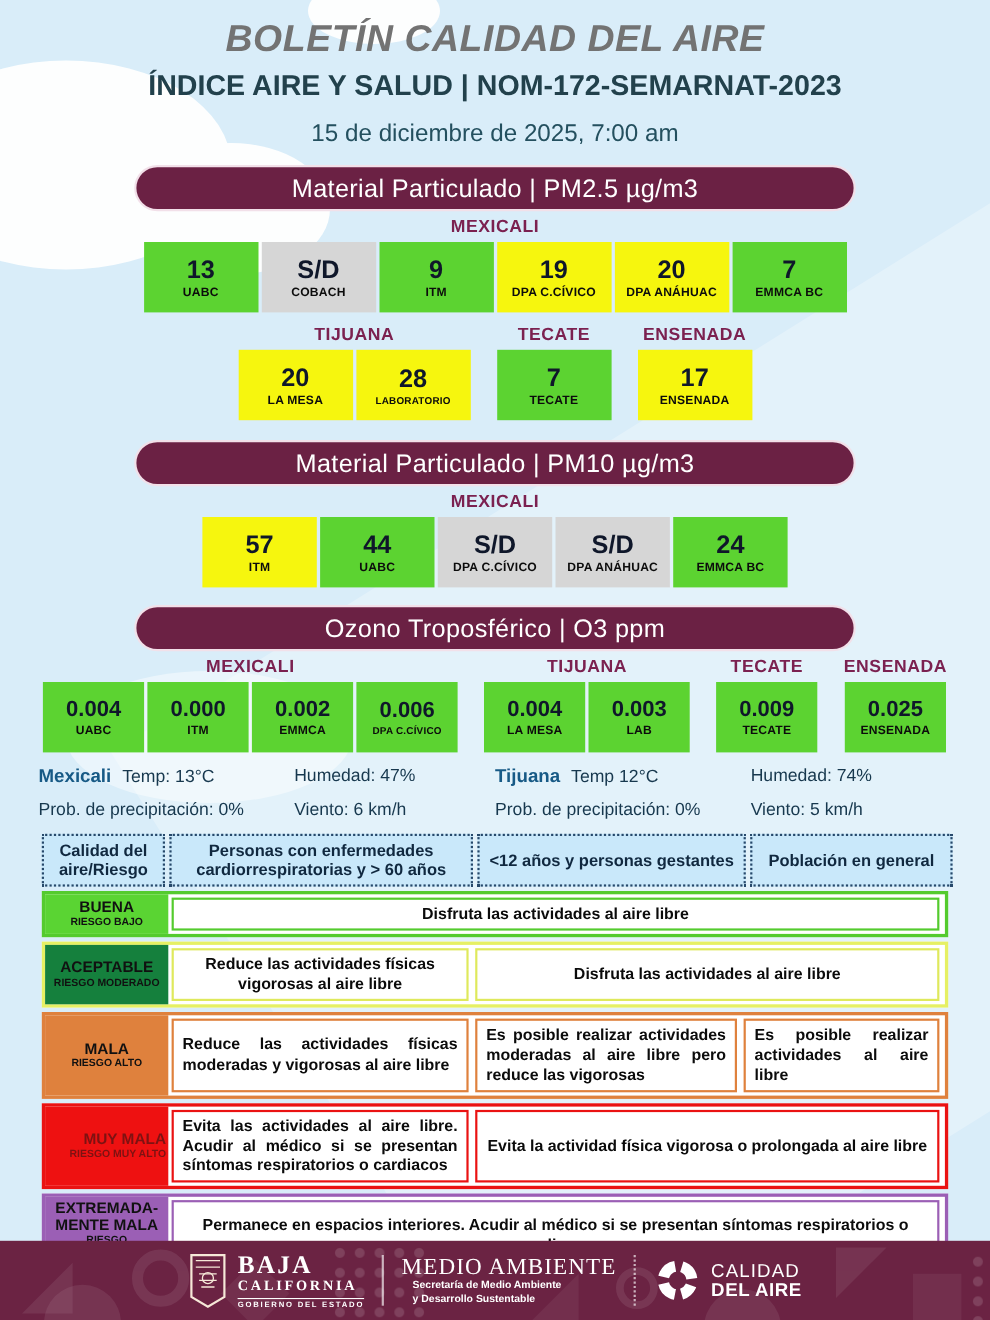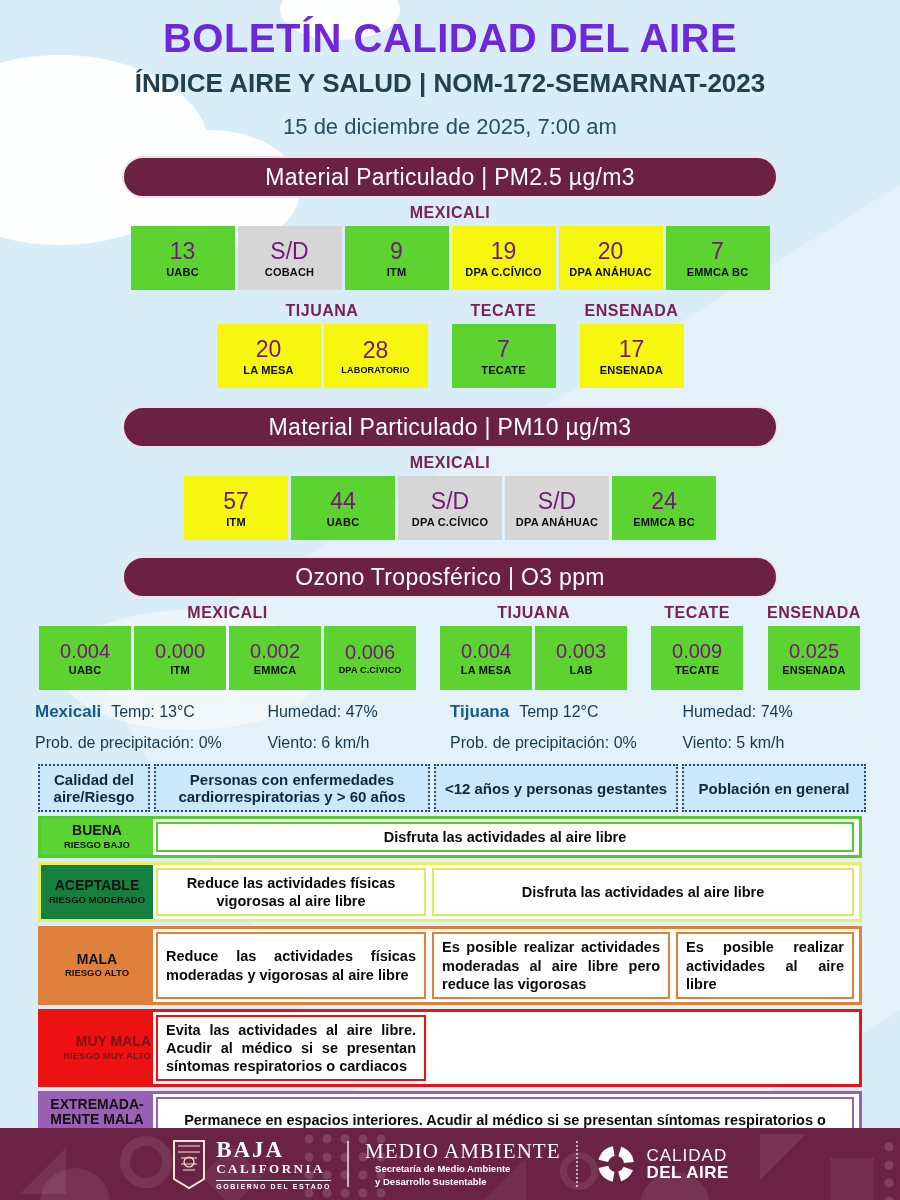--- a/index.html
+++ b/index.html
@@ -18,38 +18,38 @@
   .cloud { position:absolute; background:#fdfefe; border-radius:50%; z-index:1; }
   .cloud.c1 { width:300px; height:190px; left:-90px; top:55px; }
   .cloud.c2 { width:180px; height:120px; left:120px; top:130px; }
   .cloud.c3 { width:120px; height:60px; left:280px; top:-20px; }
   .cloud.c4 { width:260px; height:120px; left:60px; top:610px; background:rgba(255,255,255,0.45); }
 
   .content { position:relative; z-index:2; }
 
   
   .header { text-align:center; padding-top:16px; }
-  .title { font-size:40px; font-weight:800; color:#6d28d9; letter-spacing:.5px; }
+  .title { font-size:34px; font-weight:800; color:#737373; letter-spacing:.5px;font-style:italic; }
   .subtitle { font-size:26px; font-weight:600; color:#22414c; margin-top:7px; }
   .date { font-size:22px; font-weight:500; color:#24505f; margin-top:15px; }
 
   
   .banner { width:656px; height:42px; margin:16px auto 0; background:#6b2144;
     border:2px solid #f2e0e9; border-radius:24px; color:#fff; display:flex;
     align-items:center; justify-content:center; font-size:23px; font-weight:500; letter-spacing:.3px; }
 
   .city-label { color:#7b2150; font-weight:800; font-size:16px; letter-spacing:.5px; text-align:center; }
 
   .cards-row { display:flex; justify-content:center; gap:3px; margin-top:4px; }
   .card { width:104px; height:64px; display:flex; flex-direction:column; align-items:center;
     justify-content:center; gap:1px; }
   .card[data-status="green"]  { background:#5cd331; }
   .card[data-status="yellow"] { background:#f6f60e; }
   .card[data-status="gray"]   { background:#d6d6d6; }
-  .card-value { font-size:23px; font-weight:400; color:#701a75; }
+  .card-value { font-size:23px; font-weight:700; color:#0f172a; }
   .card-station { font-size:11px; font-weight:700; color:#0c0c0c; letter-spacing:.2px; white-space:nowrap; }
   .card-station.sm { font-size:9px; }
 
   .groups-row { display:flex; justify-content:center; gap:24px; margin-top:12px; align-items:flex-end; }
   .city-group { display:flex; flex-direction:column; align-items:center; gap:4px; }
   .group-cards { display:flex; gap:3px; }
 
   .o3 .card { width:92px; }
   .o3 .card-value { font-size:20px; }
   .o3-groups { margin-top:6px; }
@@ -346,20 +346,21 @@
       <div class="risk-cell just">Es posible realizar actividades moderadas al aire libre pero reduce las vigorosas</div>
       <div class="risk-cell just">Es posible realizar actividades al aire libre</div>
     </div>
 
     <div class="risk-row" data-status="red">
       <div class="risk-label">
         <div class="risk-level">MUY MALA</div>
         <div class="risk-sub">RIESGO MUY ALTO</div>
       </div>
       <div class="risk-cell just">Evita las actividades al aire libre. Acudir al médico si se presentan síntomas respiratorios o cardiacos</div>
+      <div class="risk-cell span2">Evita la actividad física vigorosa o prolongada al aire libre</div>
     </div>
 
     <div class="risk-row" data-status="purple">
       <div class="risk-label">
         <div class="risk-level">EXTREMADA- MENTE MALA</div>
         <div class="risk-sub">RIESGO EXTREMADAMENTE ALTO</div>
       </div>
       <div class="risk-cell span3">Permanece en espacios interiores. Acudir al médico si se presentan síntomas respiratorios o cardiacos</div>
     </div>
   </div>

